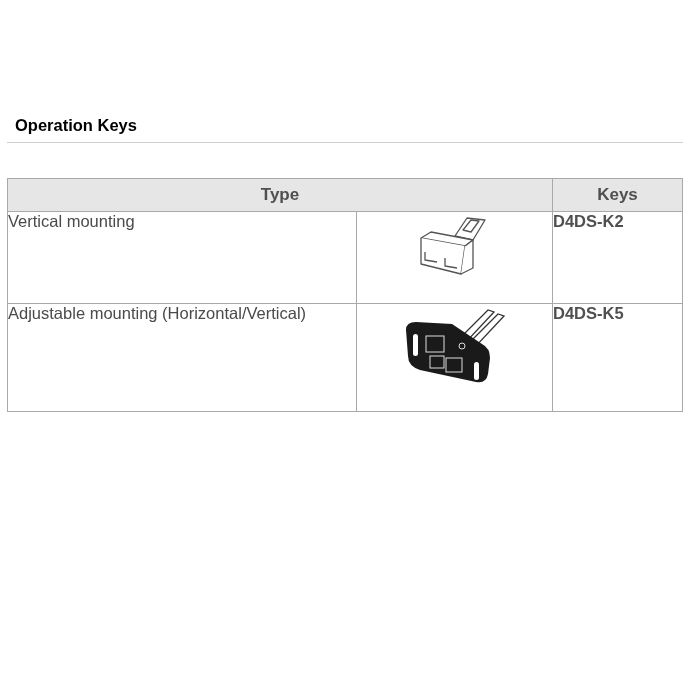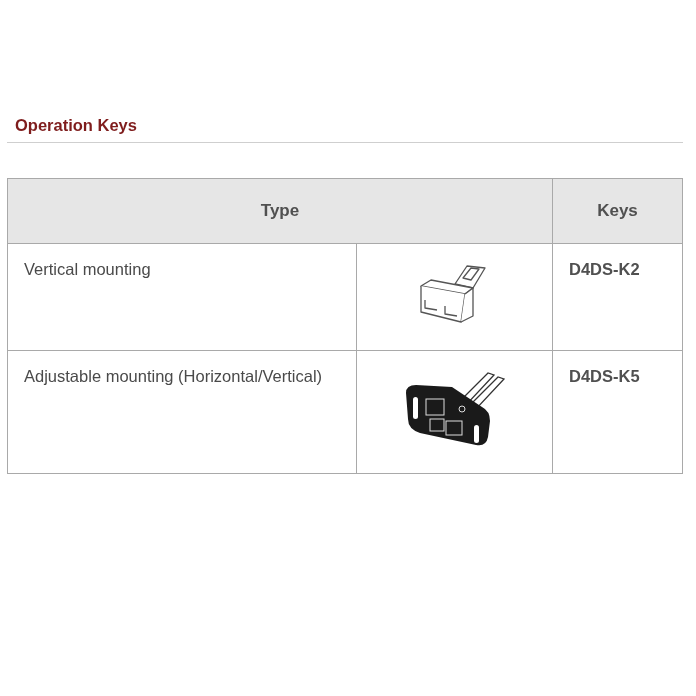--- a/index.html
+++ b/index.html
@@ -1,21 +1,21 @@
 <!DOCTYPE html>
 <html><head>
 <meta charset="utf-8">
 <style>
   html, body { margin:0; padding:0; background:#ffffff; }
   body { width:696px; height:696px; position:relative; overflow:hidden;
          font-family:"Liberation Sans", sans-serif; color:#444; }
-  .section-title { position:absolute; left:15px; top:116px; font-size:16.5px; font-weight:bold; color:#7f1d1d; }
+  .section-title { position:absolute; left:15px; top:116px; font-size:16.5px; font-weight:bold; color:#000000; }
   .divider { position:absolute; left:7px; top:142px; width:676px; height:0; border-top:1.5px solid #cfcfcf; }
   table.keys { position:absolute; left:7px; top:178px; width:675px; border-collapse:collapse; table-layout:fixed; }
-  table.keys th, table.keys td { border:1.5px solid #a9a9a9; padding:16px; vertical-align:top; }
+  table.keys th, table.keys td { border:1.5px solid #a9a9a9; padding:0; vertical-align:top; }
   table.keys th { background:#e6e6e6; font-size:17px; font-weight:bold; color:#505050; height:32px; text-align:center; vertical-align:middle; }
   td.type-cell { font-size:16.5px; color:#4a4a4a; padding:6px 8px; }
   td.img-cell { text-align:center; vertical-align:middle; }
   td.model-cell { font-size:16.5px; font-weight:bold; color:#505050; padding:6px 8px; }
   .key-img { display:inline-block; }
 </style>
 </head>
 <body>
 
 <div class="section-title">Operation Keys</div>

